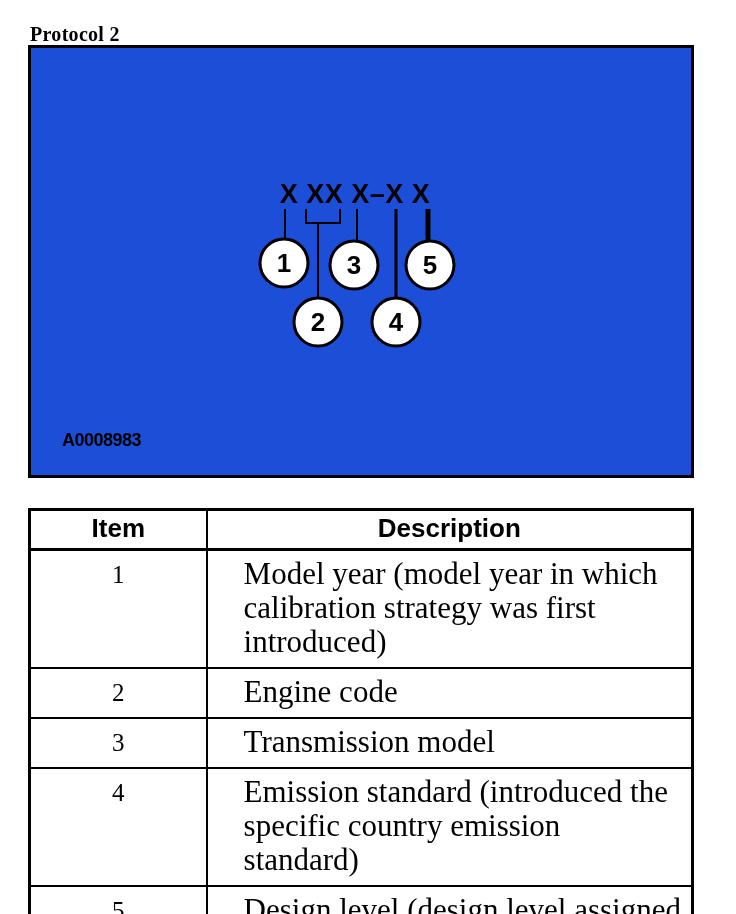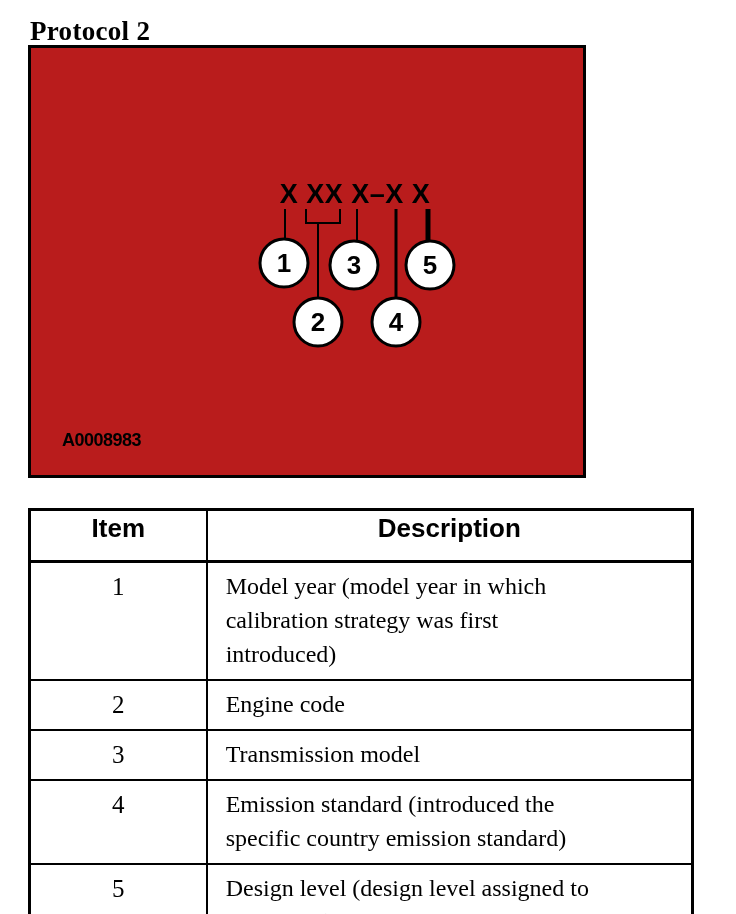--- a/index.html
+++ b/index.html
@@ -9,35 +9,35 @@
     width: 736px;
     height: 914px;
     background: #ffffff;
     color: #000000;
     font-family: "Liberation Serif", serif;
     overflow: hidden;
   }
   .page-title {
     position: absolute;
     left: 30px;
-    top: 16px;
+    top: 23px;
     font-family: "Liberation Serif", serif;
-    font-size: 27px;
+    font-size: 20px;
     font-weight: bold;
     letter-spacing: 0.3px;
     white-space: nowrap;
   }
   .diagram-box {
     position: absolute;
     left: 28px;
     top: 45px;
-    width: 558px;
+    width: 666px;
     height: 433px;
     border: 3px solid #000000;
-    background: #b91c1c;
+    background: #1d4ed8;
   }
   .diagram-svg { display: block; }
   .code-text {
     font-family: "Liberation Sans", sans-serif;
     font-size: 27px;
     font-weight: bold;
     letter-spacing: 0.5px;
     fill: #000000;
   }
   .callout-number {
@@ -70,34 +70,34 @@
     vertical-align: top;
   }
   .spec-table th {
     font-family: "Liberation Sans", sans-serif;
     font-size: 26px;
     font-weight: bold;
     text-align: center;
     vertical-align: middle;
     height: 40px;
     border-bottom: 3px solid #000000;
-    padding: 2px 0 16px 0;
+    padding: 2px 0 4px 0;
   }
   .item-cell {
     font-family: "Liberation Serif", serif;
     font-size: 25px;
     text-align: center;
     padding-top: 7px;
     line-height: 34px;
   }
   .desc-cell {
     font-family: "Liberation Serif", serif;
-    font-size: 24px;
+    font-size: 31px;
     line-height: 34px;
-    padding: 6px 10px 8px 18px;
+    padding: 6px 10px 8px 36px;
     white-space: pre-line;
   }
   .row-1 td { height: 104px; }
   .row-2 td { height: 43px; }
   .row-3 td { height: 43px; }
   .row-4 td { height: 72px; }
   .row-5 td { height: 72px; }
 </style>
 </head>
 <body>

